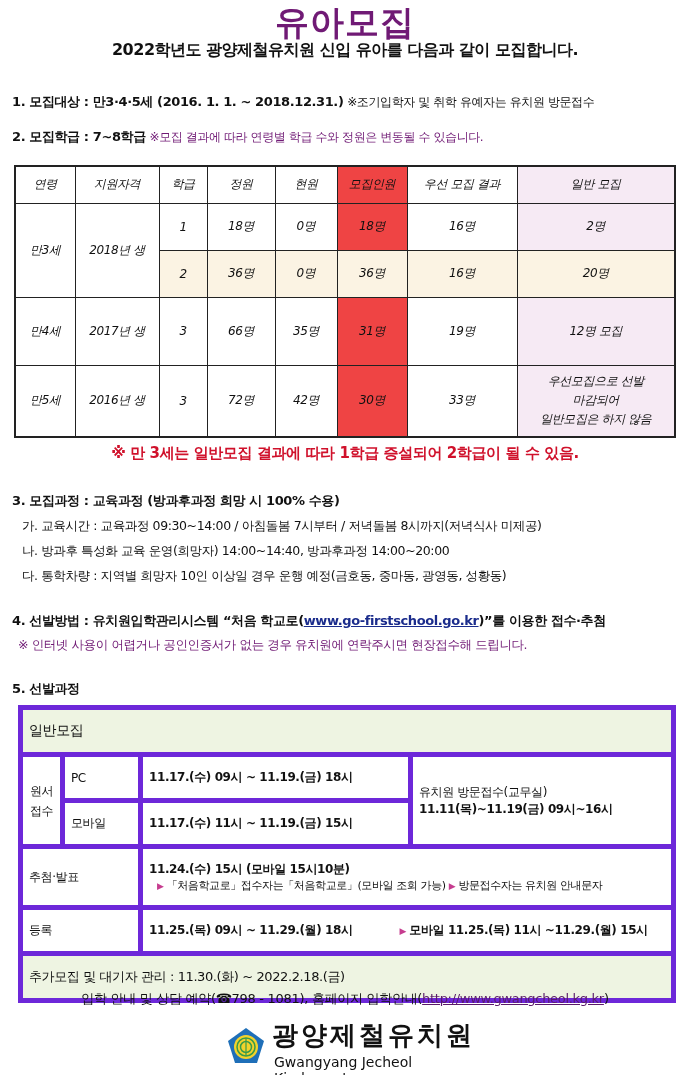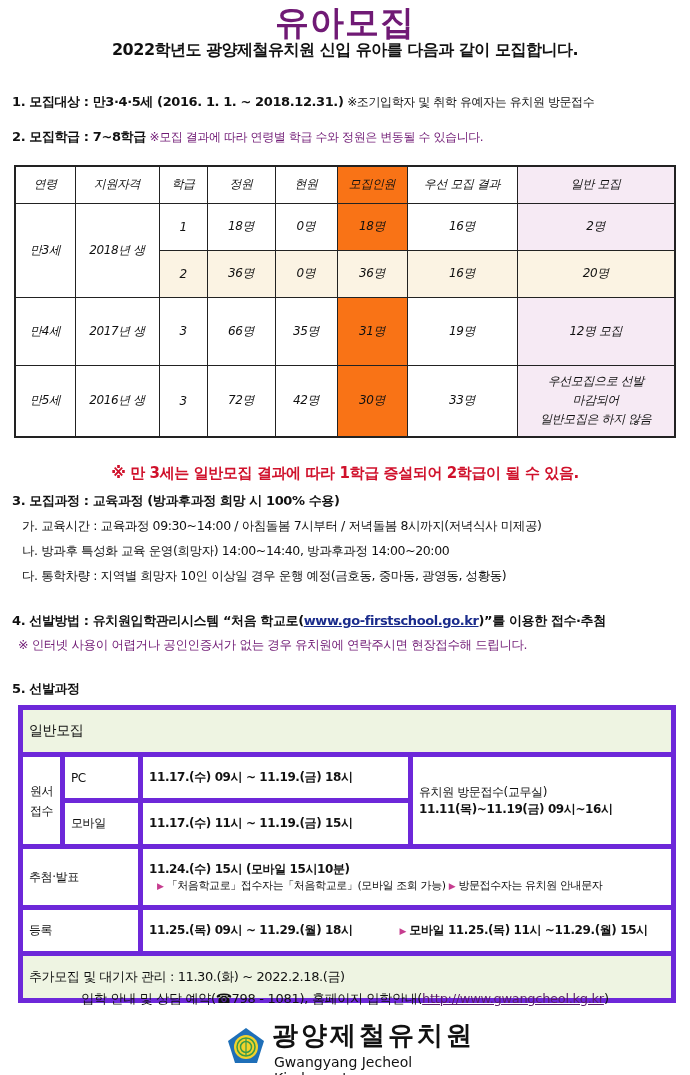--- a/index.html
+++ b/index.html
@@ -12,21 +12,21 @@
   .note-small { font-size: 12px; font-weight: normal; }
   .pink { color: #701a75; }
   .red { color: #d0112b; }
   .indent { left: 22px; font-size: 12.5px; }
 
   table { border-collapse: collapse; }
   .recruit-table { position: absolute; top: 165px; left: 14px; width: 662px; font-size: 12px; letter-spacing: -0.4px; }
   .recruit-table td, .recruit-table th { border: 1px solid #222; text-align: center; vertical-align: middle; font-weight: normal; font-style: italic; }
   .recruit-table { border: 2px solid #222; }
   .recruit-table th { height: 37px; }
-  .green { background: #f97316; }
+  .green { background: #ef4444; }
   .beige { background: #fbf3e3; }
   .lavender { background: #f6eaf4; }
 
   .process-table { position: absolute; top: 705px; left: 18px; width: 658px; font-size: 12px; letter-spacing: -0.4px; border: 2px solid #222; }
   .process-table td { border: 5px solid #6d28d9; padding: 12px 6px; vertical-align: middle; }
   .pt-head { background: #eef4e2; font-size: 14px; height: 36px; }
   .pt-foot { background: #eef4e2; font-size: 13px; height: 36px; }
   .bold { font-weight: bold; }
   .arrow { color: #c63c8f; font-size: 9px; }
   .sub-note { font-size: 11px; padding-left: 8px; }
@@ -114,21 +114,21 @@
     <td>33명</td>
     <td class="lavender" style="line-height:19px;">
       <div>우선모집으로 선발</div>
       <div>마감되어</div>
       <div>일반모집은 하지 않음</div>
     </td>
   </tr>
 </tbody>
   </table>
 
-<div class="line red" style="top:444px; left:0; width:690px; text-align:center; font-size:15px; font-weight:bold;margin-top:20px;">※ 만 3세는 일반모집 결과에 따라 1학급 증설되어 2학급이 될 수 있음.</div>
+<div class="line red" style="top:444px; left:0; width:690px; text-align:center; font-size:15px; font-weight:bold;">※ 만 3세는 일반모집 결과에 따라 1학급 증설되어 2학급이 될 수 있음.</div>
 
 <div class="line" style="top:492px;"><b>3. 모집과정 : 교육과정 (방과후과정 희망 시 100% 수용)</b></div>
 <div class="line indent" style="top:518px;">가. 교육시간 : 교육과정 09:30~14:00 / 아침돌봄 7시부터 / 저녁돌봄 8시까지(저녁식사 미제공)</div>
 <div class="line indent" style="top:543px;">나. 방과후 특성화 교육 운영(희망자) 14:00~14:40, 방과후과정 14:00~20:00</div>
 <div class="line indent" style="top:568px;">다. 통학차량 : 지역별 희망자 10인 이상일 경우 운행 예정(금호동, 중마동, 광영동, 성황동)</div>
 
 <div class="line" style="top:612px;">
   <b>4. 선발방법 : 유치원입학관리시스템 “처음 학교로(</b><a class="link">www.go-firstschool.go.kr</a><b>)”를 이용한 접수·추첨</b>
 </div>
 <div class="line pink" style="top:637px; left:18px; font-size:12.5px;">※ 인터넷 사용이 어렵거나 공인인증서가 없는 경우 유치원에 연락주시면 현장접수해 드립니다.</div>

